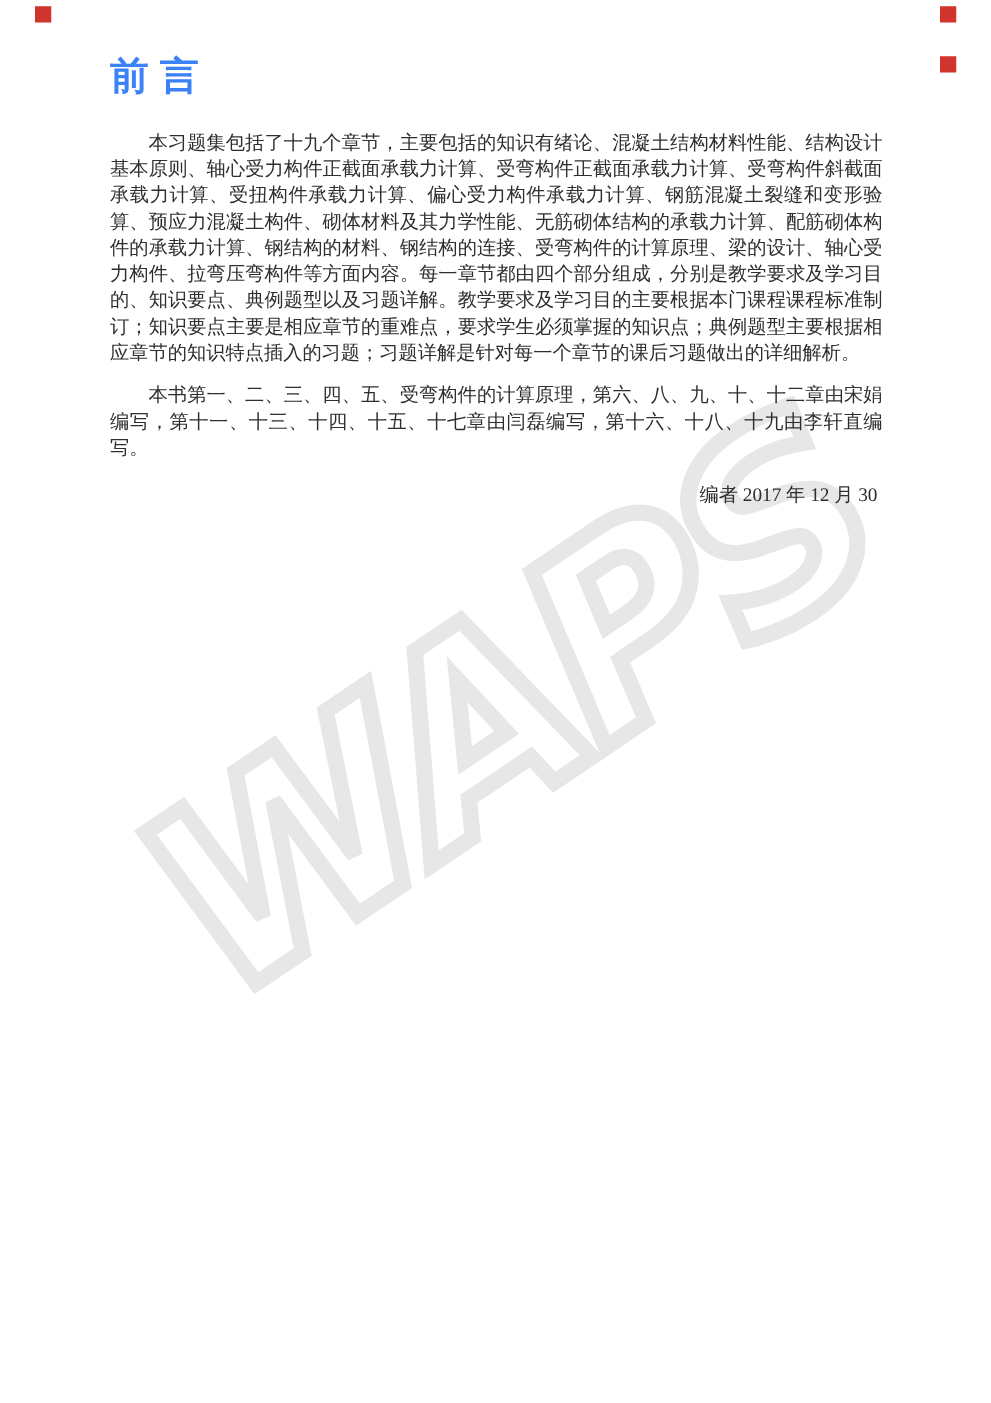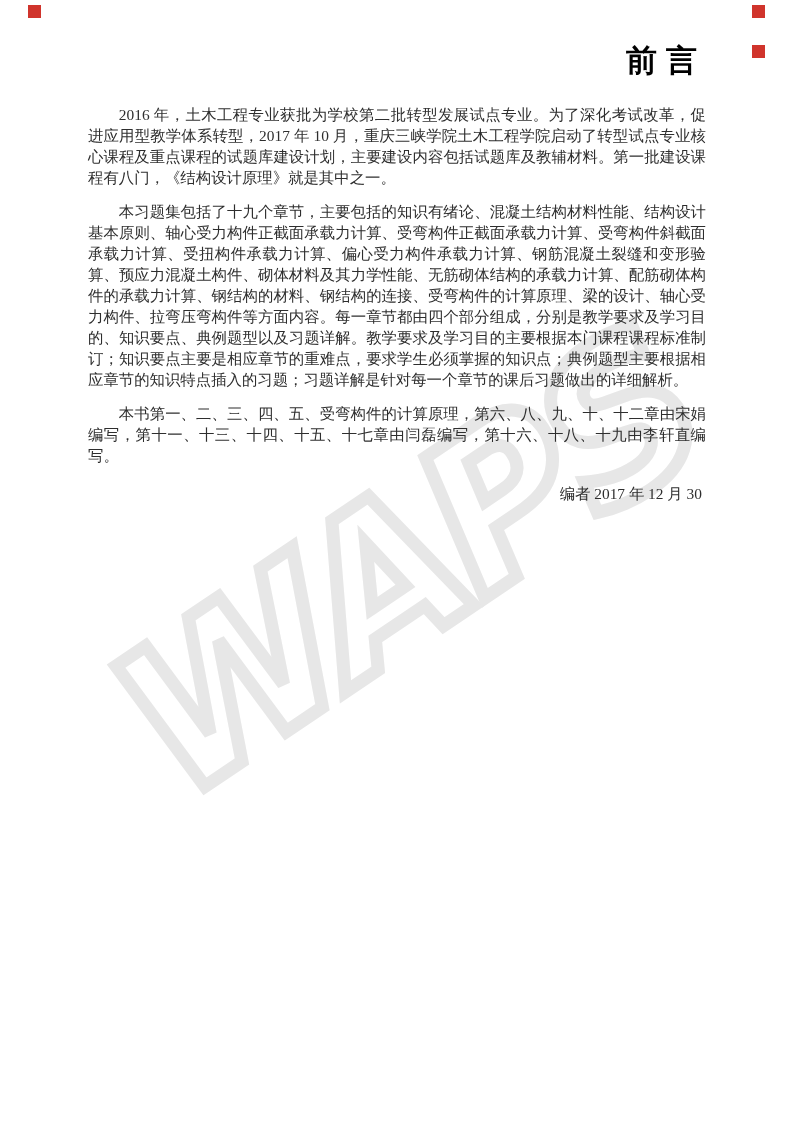--- a/index.html
+++ b/index.html
@@ -24,24 +24,24 @@
   .watermark-svg text {
     font-family:"DejaVu Sans","Liberation Sans",sans-serif;
     font-weight:bold; font-style:italic;
   }
   .content {
     position:absolute; left:88px; top:40px; width:618px;
     color:#2e2e2e;
   }
   .doc-title {
     margin:0 0 22px 0;
-    text-align:right;
+    text-align:left;
     font-size:31px; font-weight:bold;
     letter-spacing:9px;
-    color:#000000;
+    color:#3b82f6;
   }
   .body-text p {
     margin:0 0 13px 0;
     font-size:15.4px;
     line-height:21px;
     text-align:justify;
     text-indent:2em;
     word-break:break-all;
   }
   .signature {
@@ -65,21 +65,20 @@
   <svg class="watermark-svg" viewBox="0 0 700 540" aria-hidden="true">
     <g transform="rotate(-34 350 270)">
       <text x="50" y="360" font-size="205" letter-spacing="-8" fill="none" stroke-width="13" stroke="#e7e7e7">WAPS</text>
     </g>
   </svg>
 
   <div class="content" style="color: rgb(46, 46, 46);">
     <h1 class="doc-title">前言</h1>
 
     <div class="body-text">
-      <p>2016 年，土木工程专业获批为学校第二批转型发展试点专业。为了深化考试改革，促进应用型教学体系转型，2017 年 10 月，重庆三峡学院土木工程学院启动了转型试点专业核心课程及重点课程的试题库建设计划，主要建设内容包括试题库及教辅材料。第一批建设课程有八门，《结构设计原理》就是其中之一。</p>
       <p>本习题集包括了十九个章节，主要包括的知识有绪论、混凝土结构材料性能、结构设计基本原则、轴心受力构件正截面承载力计算、受弯构件正截面承载力计算、受弯构件斜截面承载力计算、受扭构件承载力计算、偏心受力构件承载力计算、钢筋混凝土裂缝和变形验算、预应力混凝土构件、砌体材料及其力学性能、无筋砌体结构的承载力计算、配筋砌体构件的承载力计算、钢结构的材料、钢结构的连接、受弯构件的计算原理、梁的设计、轴心受力构件、拉弯压弯构件等方面内容。每一章节都由四个部分组成，分别是教学要求及学习目的、知识要点、典例题型以及习题详解。教学要求及学习目的主要根据本门课程课程标准制订；知识要点主要是相应章节的重难点，要求学生必须掌握的知识点；典例题型主要根据相应章节的知识特点插入的习题；习题详解是针对每一个章节的课后习题做出的详细解析。</p>
       <p>本书第一、二、三、四、五、受弯构件的计算原理，第六、八、九、十、十二章由宋娟编写，第十一、十三、十四、十五、十七章由闫磊编写，第十六、十八、十九由李轩直编写。</p>
     </div>
 
     <div class="signature">编者  2017 年 12 月 30</div>
   </div>
 
 </div>
 
 </body></html>

